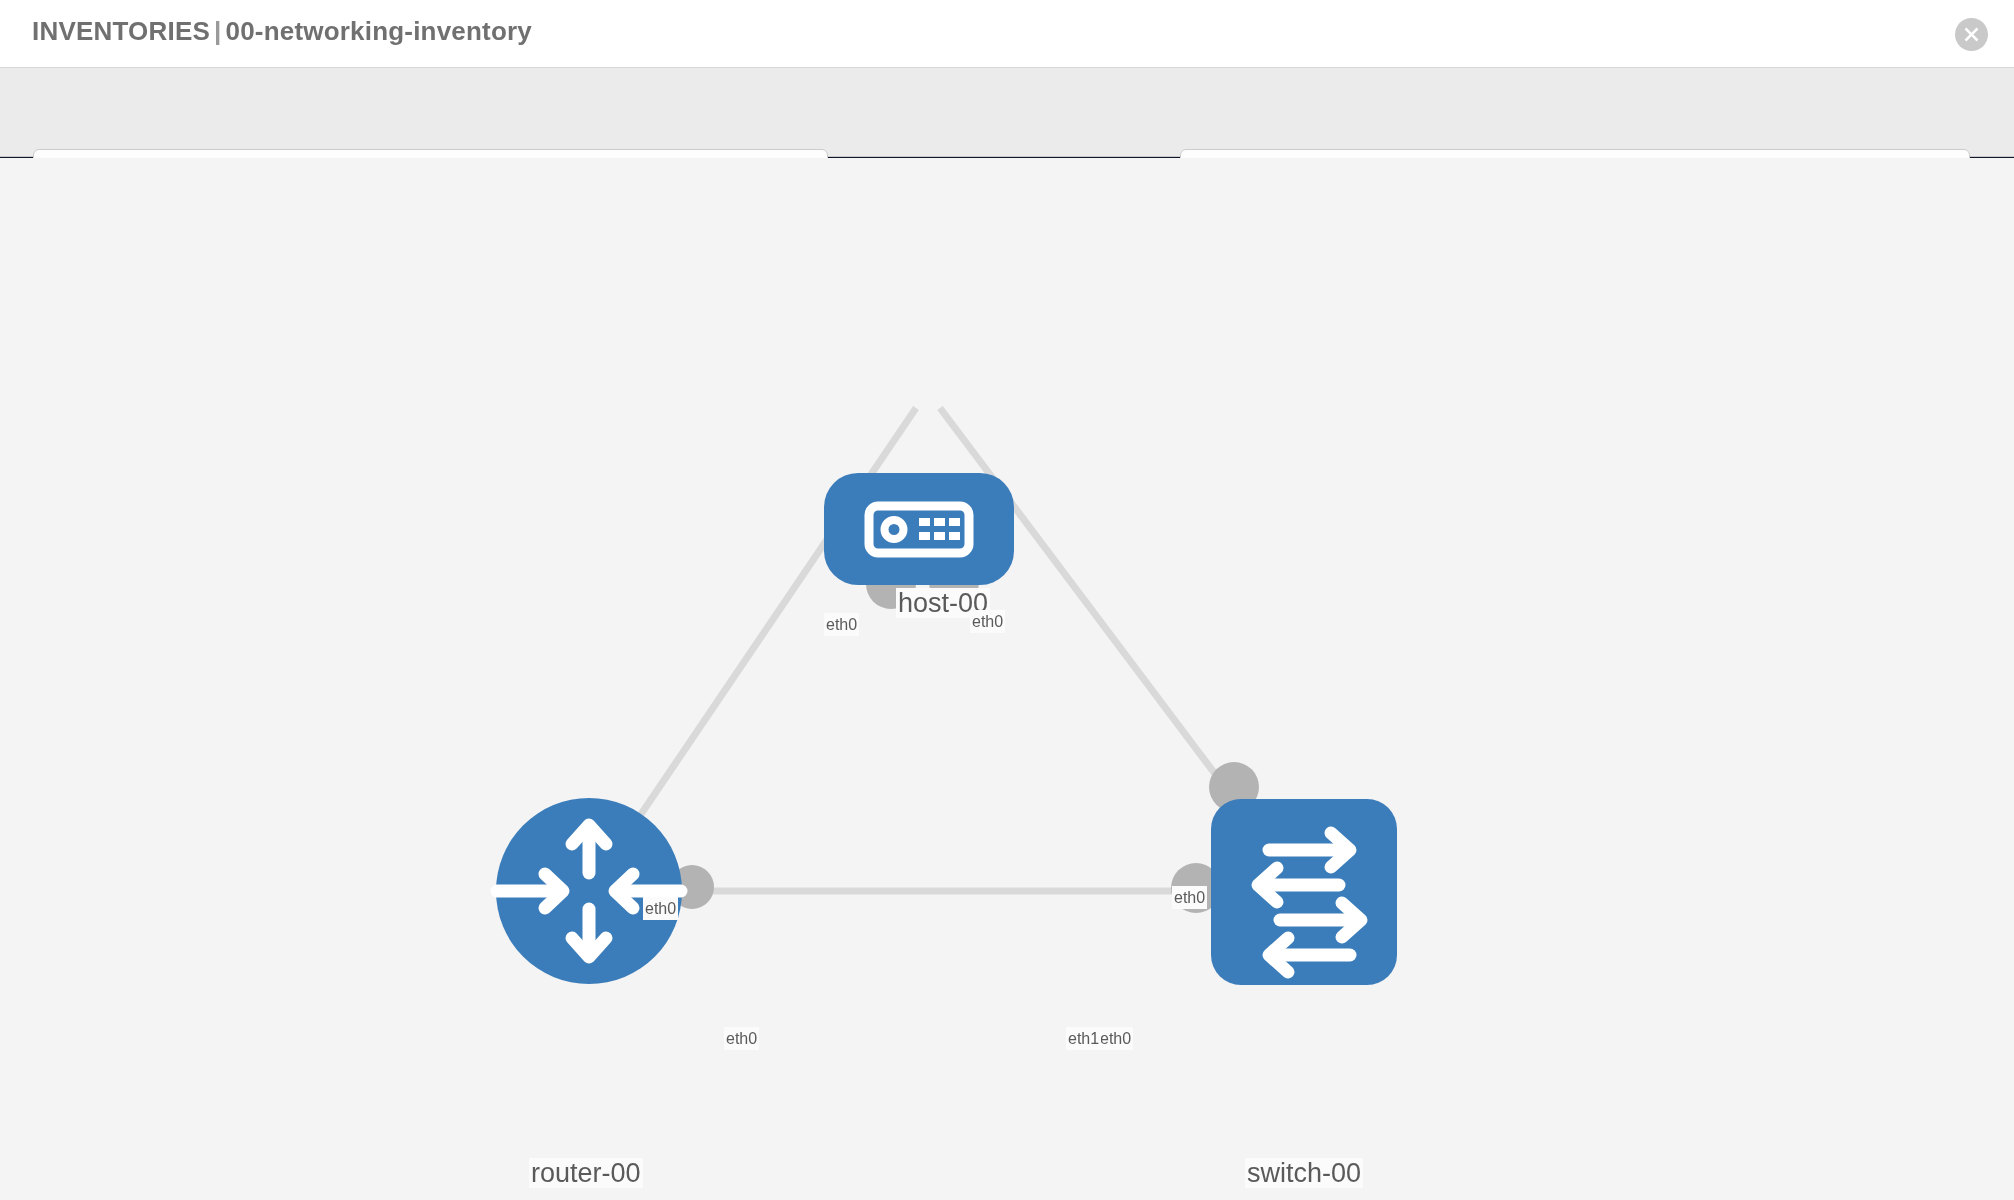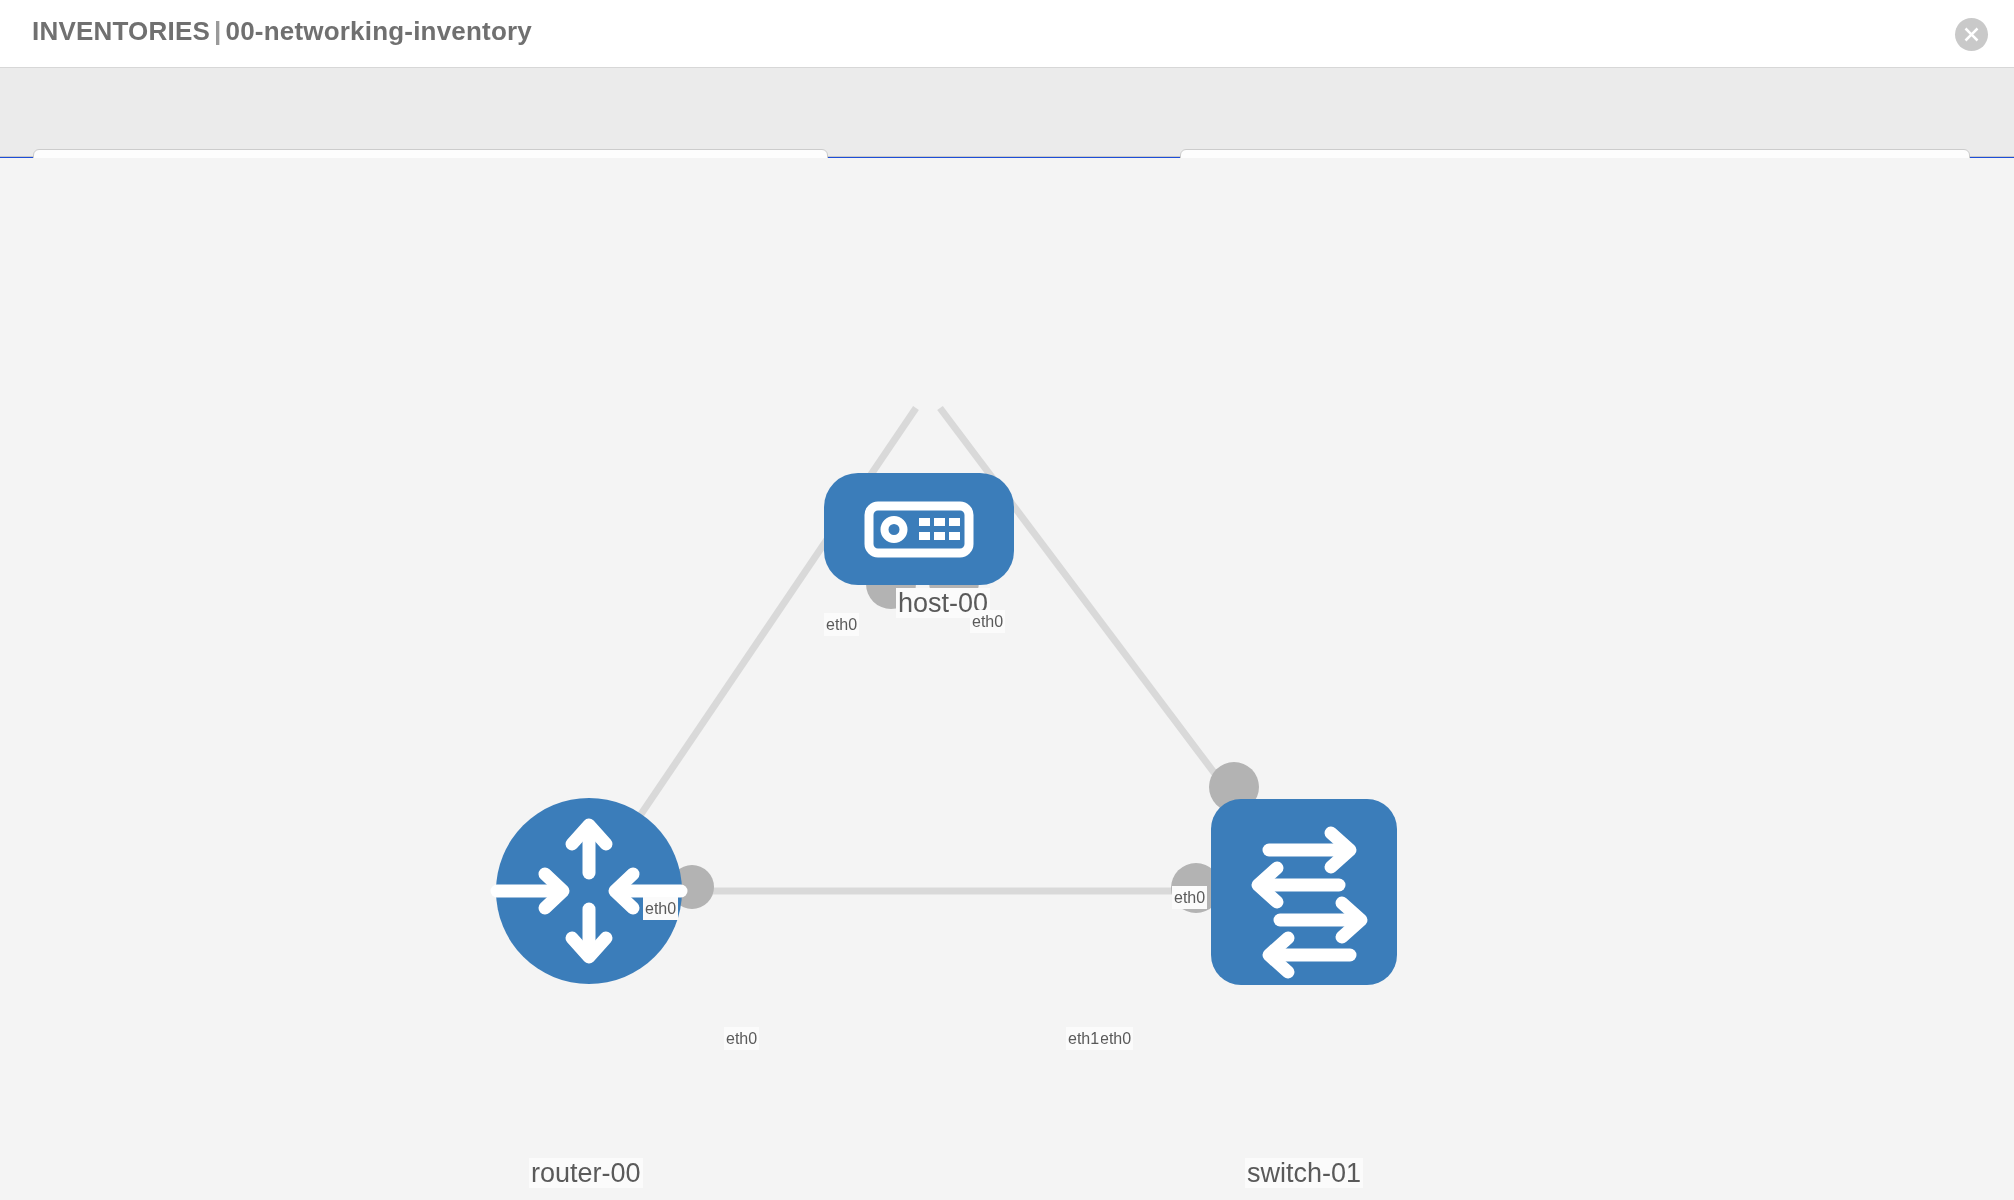--- a/index.html
+++ b/index.html
@@ -5,21 +5,21 @@
   * { box-sizing: border-box; }
   html, body {
     margin: 0; padding: 0;
     width: 2014px; height: 1200px;
     overflow: hidden;
     background: #ffffff;
     font-family: "Liberation Sans", sans-serif;
   }
 
   
-  #app { position: relative; width: 2014px; height: 1200px; background:#1d4ed8; }
+  #app { position: relative; width: 2014px; height: 1200px; background:#0f172a; }
 
   #header {
     position: absolute; left:0; top:0; width:2014px; height:68px;
     background:#ffffff;
     border-bottom: 1px solid #d7d7d7;
   }
   #breadcrumb {
     position:absolute; left:32px; top:16px;
     font-size: 26px; font-weight: bold; letter-spacing: .2px;
     color:#707070; white-space: nowrap;
@@ -200,21 +200,21 @@
           <polyline points="1342,745 1361,762 1342,779"></polyline>
 
           <line x1="1350" y1="797" x2="1271" y2="797"></line>
           <polyline points="1288,780 1269,797 1288,814"></polyline>
         </g>
       </g>
     </svg>
 
     <div class="node-label" style="left:868px; top:430px;margin-left:28px;">host-00</div>
     <div class="node-label" style="left:529px; top:1000px;text-align:right;">router-00</div>
-    <div class="node-label" style="left:1245px; top:1000px;">switch-01</div>
+    <div class="node-label" style="left:1245px; top:1000px;">switch-00</div>
 
     <div class="edge-label" style="left:824px; top:455px;">eth0</div>
     <div class="edge-label" style="left:970px; top:452px;">eth0</div>
     <div class="edge-label" style="left:643px; top:739px;">eth0</div>
     <div class="edge-label" style="left:1172px; top:728px;">eth0</div>
     <div class="edge-label" style="left:724px; top:869px;">eth0</div>
     <div class="edge-label" style="left:1098px; top:869px;">eth0</div>
     <div class="edge-label" style="left:1066px; top:869px;">eth1</div>
 
   </div>

